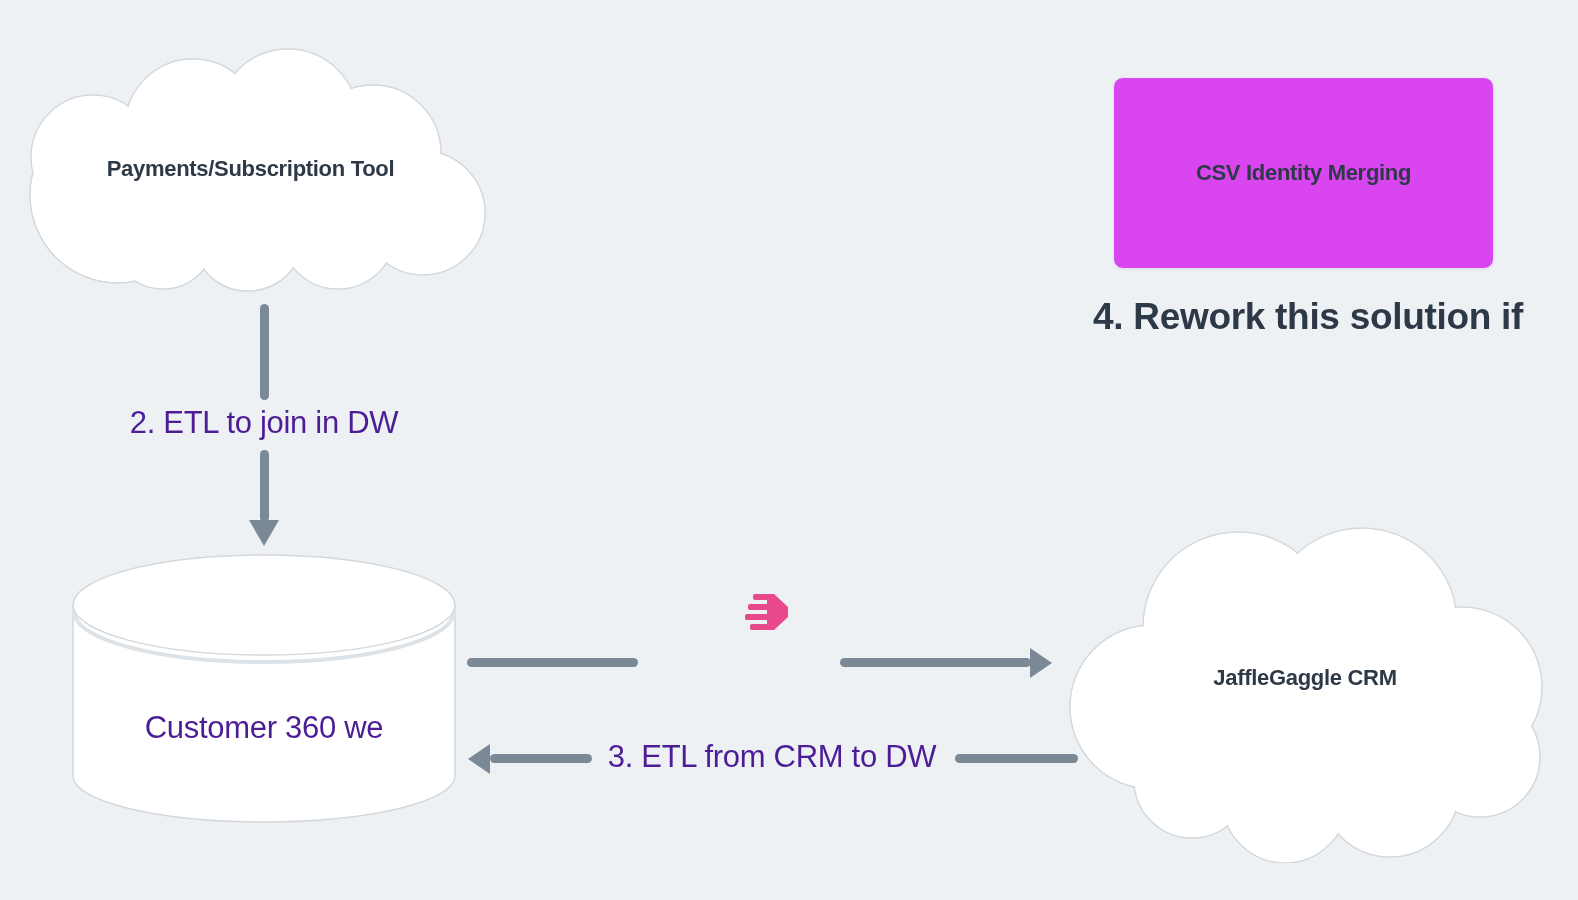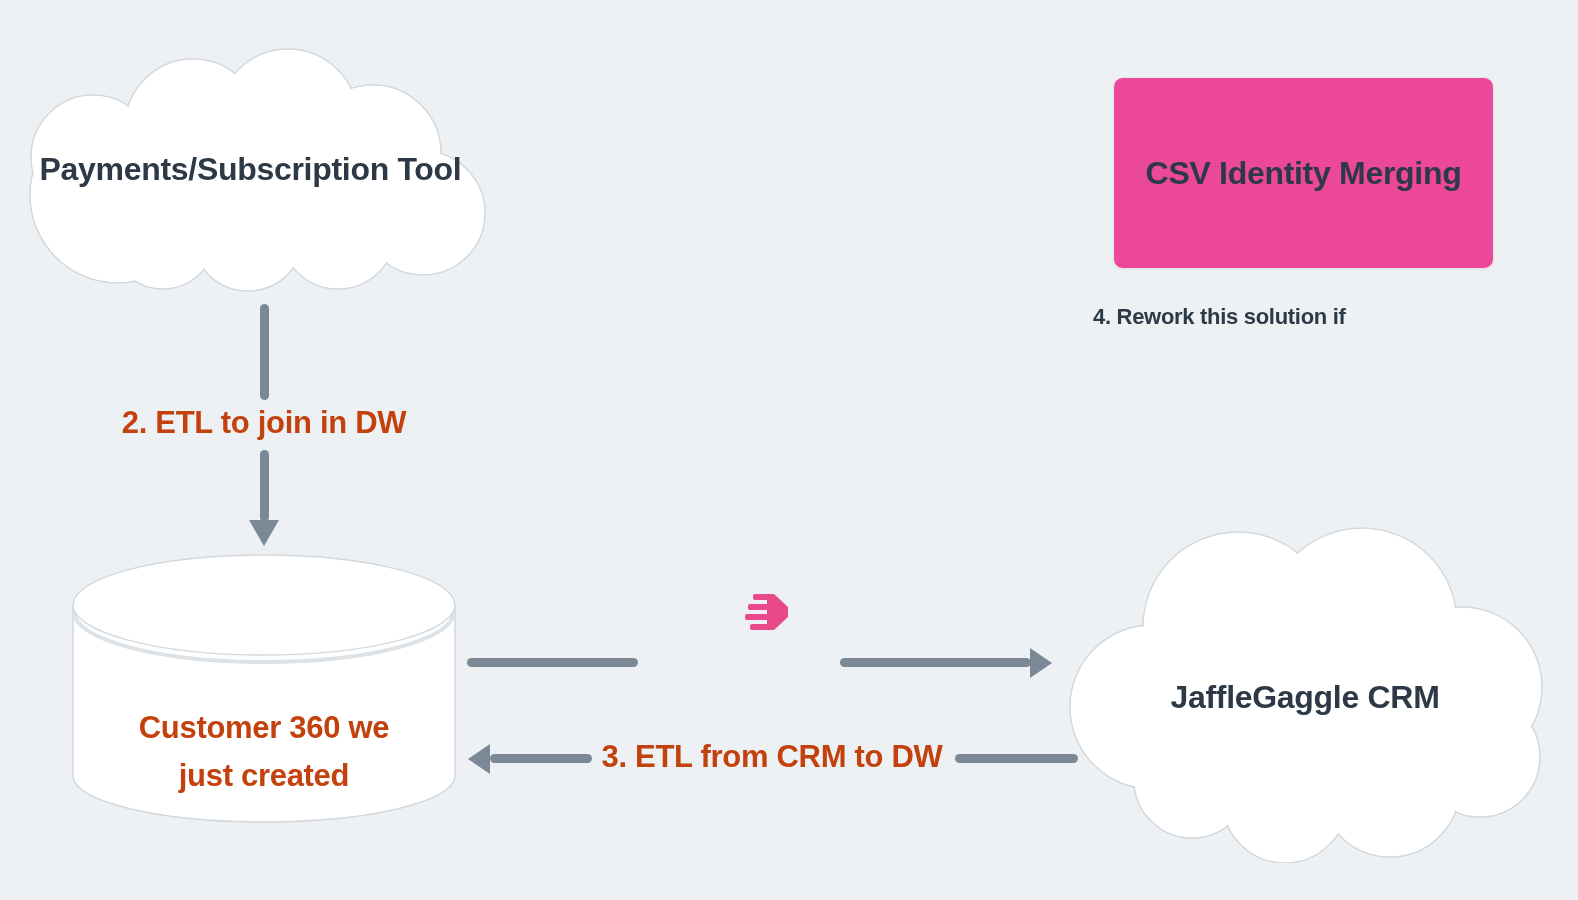--- a/index.html
+++ b/index.html
@@ -12,31 +12,31 @@
     font-family: "Liberation Sans", "DejaVu Sans", sans-serif;
   }
   .abs { position: absolute; }
   .node-label {
     position: absolute;
     display: flex;
     align-items: center;
     justify-content: center;
     text-align: center;
     color: #2d3946;
-    font-size: 32px;
+    font-size: 22px;
     font-weight: 600;
     letter-spacing: -0.3px;
     white-space: nowrap;
   }
   .edge-label {
     position: absolute;
     text-align: center;
-    color: #c2410c;
+    color: #4c1d95;
     font-size: 31px;
-    font-weight: 700;
+    font-weight: 400;
     letter-spacing: -0.3px;
     line-height: 48px;
     white-space: nowrap;
   }
   .hline, .vline {
     position: absolute;
     background: #7b8997;
     border-radius: 5px;
   }
   .hline { height: 9px; }
@@ -54,31 +54,31 @@
   }
   .arrowhead.left {
     border-top: 15px solid transparent;
     border-bottom: 15px solid transparent;
     border-right: 22px solid #7b8997;
   }
   .card {
     position: absolute;
     left: 1113px; top: 77px;
     width: 379px; height: 190px;
-    background: #ec4899;
+    background: #d946ef;
     border: 1px solid #e4e8ec;
     border-radius: 10px;
     box-shadow: 0 1px 3px rgba(40,55,70,0.05);
     display: flex; align-items: center; justify-content: center;
   }
   .caption {
     position: absolute;
     left: 1093px; top: 293px;
     color: #2d3946;
-    font-size: 22px;
+    font-size: 37px;
     font-weight: 600;
     letter-spacing: -0.3px;
     line-height: 48px;
     white-space: nowrap;
   }
   .cloud-stroke { fill: #ffffff; stroke: #d3d8dd; stroke-width: 1.5; }
   .cloud-fill   { fill: #ffffff; stroke: none; }
 </style>
 </head>
 <body>
@@ -117,21 +117,20 @@
   <div class="vline" style="left:260px; top:450px; height:72px;"></div>
   <div class="arrowhead down" style="left:249px; top:520px;"></div>
 
   <svg class="abs" style="left:70px; top:552px;" width="388" height="272" viewBox="0 0 388 272">
     <path d="M 3 53 L 3 224 A 191 46 0 0 0 385 224 L 385 53" fill="#ffffff" stroke="#d3d8dd" stroke-width="1.5"></path>
     <ellipse cx="194" cy="60" rx="190" ry="50" fill="none" stroke="#dde2e6" stroke-width="4"></ellipse>
     <ellipse cx="194" cy="53" rx="191" ry="50" fill="#ffffff" stroke="#d3d8dd" stroke-width="1.5"></ellipse>
   </svg>
   <div class="edge-label" style="left:70px; top:704px; width:388px;">
     <div>Customer 360 we</div>
-    <div>just created</div>
   </div>
 
   <svg class="abs" style="left:745px; top:592px;" width="44" height="40" viewBox="0 0 44 40">
     <g fill="#e8498a">
       <rect x="8" y="2" width="15" height="6" rx="2"></rect>
       <rect x="3" y="12" width="20" height="6" rx="2"></rect>
       <rect x="0" y="22" width="23" height="6" rx="2"></rect>
       <rect x="5" y="32" width="18" height="6" rx="2"></rect>
       <path d="M22 2 L29 2 L43 15 L43 25 L29 38 L22 38 Z"></path>
     </g>
@@ -161,21 +160,21 @@
       <circle cx="178" cy="112" r="94"></circle>
       <circle cx="302" cy="108" r="94"></circle>
       <circle cx="402" cy="172" r="79"></circle>
       <circle cx="420" cy="242" r="59"></circle>
       <circle cx="330" cy="272" r="69"></circle>
       <circle cx="225" cy="285" r="62"></circle>
       <circle cx="132" cy="265" r="57"></circle>
       <circle cx="250" cy="195" r="110"></circle>
     </g>
   </svg>
-  <div class="node-label" style="left:1060px; top:523px; width:490px; height:348px;">JaffleGaggle CRM</div>
+  <div class="node-label" style="left:1060px; top:504px; width:490px; height:348px;">JaffleGaggle CRM</div>
 
   <div class="card">
     <span class="node-label" style="position:static;">CSV Identity Merging</span>
   </div>
 
   <div class="caption">
     <div>4. Rework this solution if</div>
   </div>
 
 </div>

